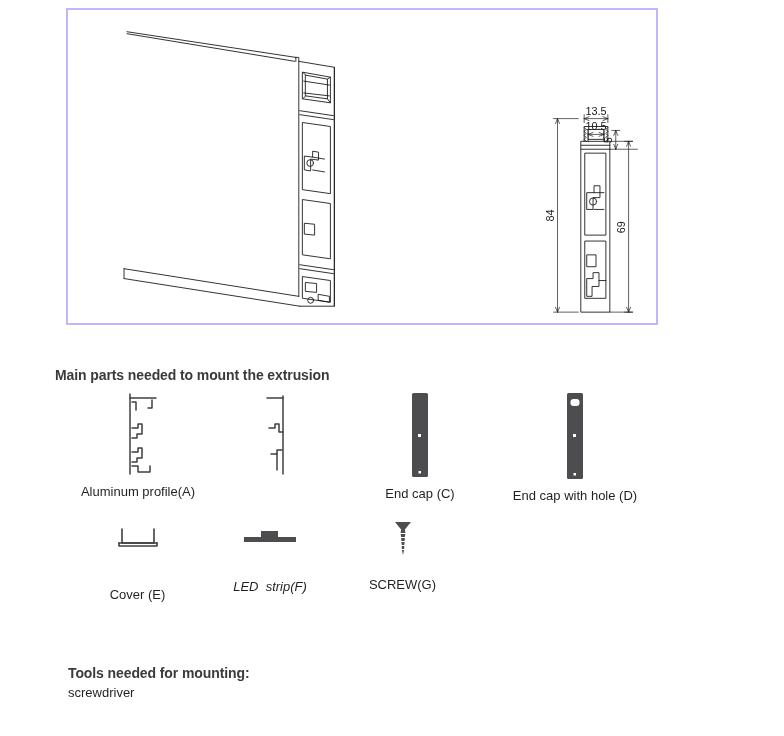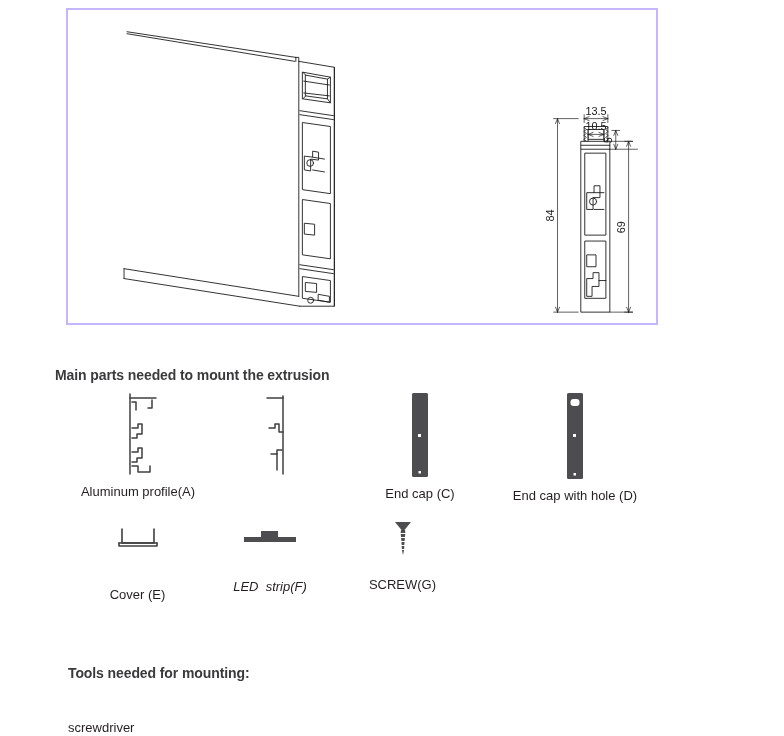--- a/index.html
+++ b/index.html
@@ -42,21 +42,21 @@
     color: #3a3a3c;
     letter-spacing: -0.1px;
     white-space: nowrap;
   }
   #heading-main-parts { left: 55px; top: 367px; }
   #heading-tools      { left: 68px; top: 649px; margin-top: 16px; }
 
   #tools-value {
     position: absolute;
     left: 68px;
-    top: 720px;
+    top: 685px;
     font-size: 13px;
     color: #231f20;
     white-space: nowrap;
   }
 
   
   .part {
     position: absolute;
     text-align: center;
   }

